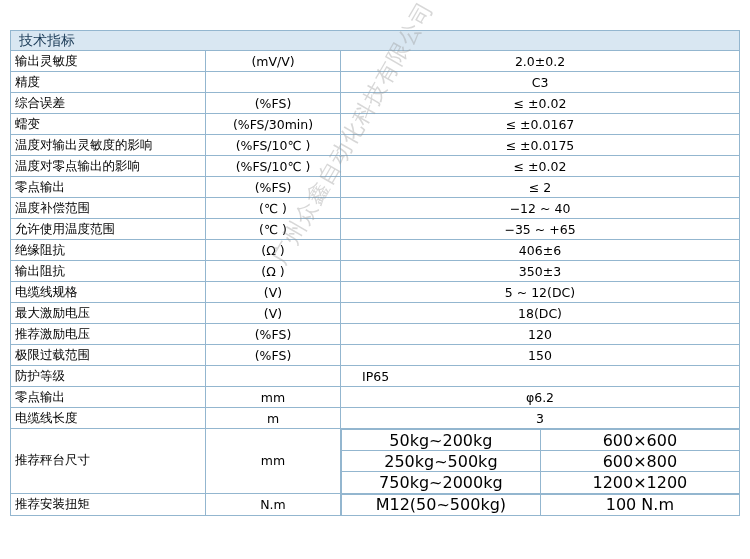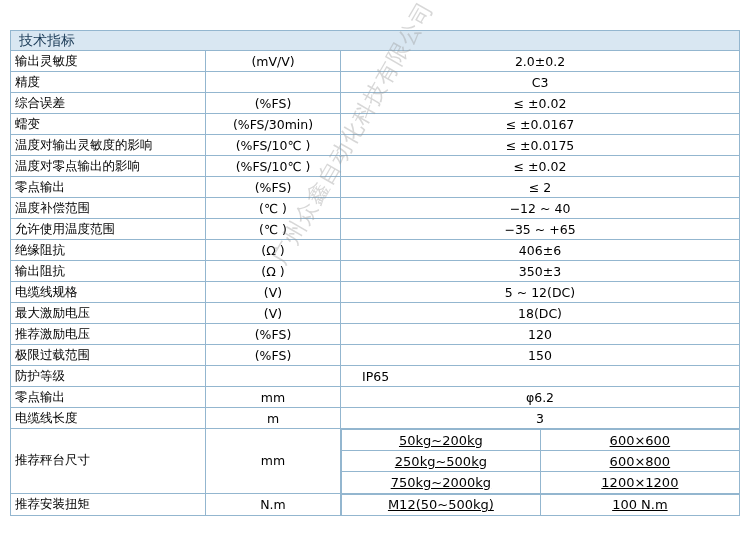--- a/index.html
+++ b/index.html
@@ -79,24 +79,23 @@
   }
   .nested-holder {
     padding: 0 !important;
   }
   .sub td {
     border: none;
     border-bottom: 1px solid #93b6cf;
     border-right: 1px solid #93b6cf;
     height: 21px;
     text-align: center;
-    font-size: 13px;
+    font-size: 16px;
     box-sizing: border-box;
     white-space: nowrap;
-    text-decoration: underline;
   }
   .sub tr:last-child td {
     border-bottom: none;
   }
   .sub td:last-child {
     border-right: none;
   }
 </style>
 </head>
 <body>

